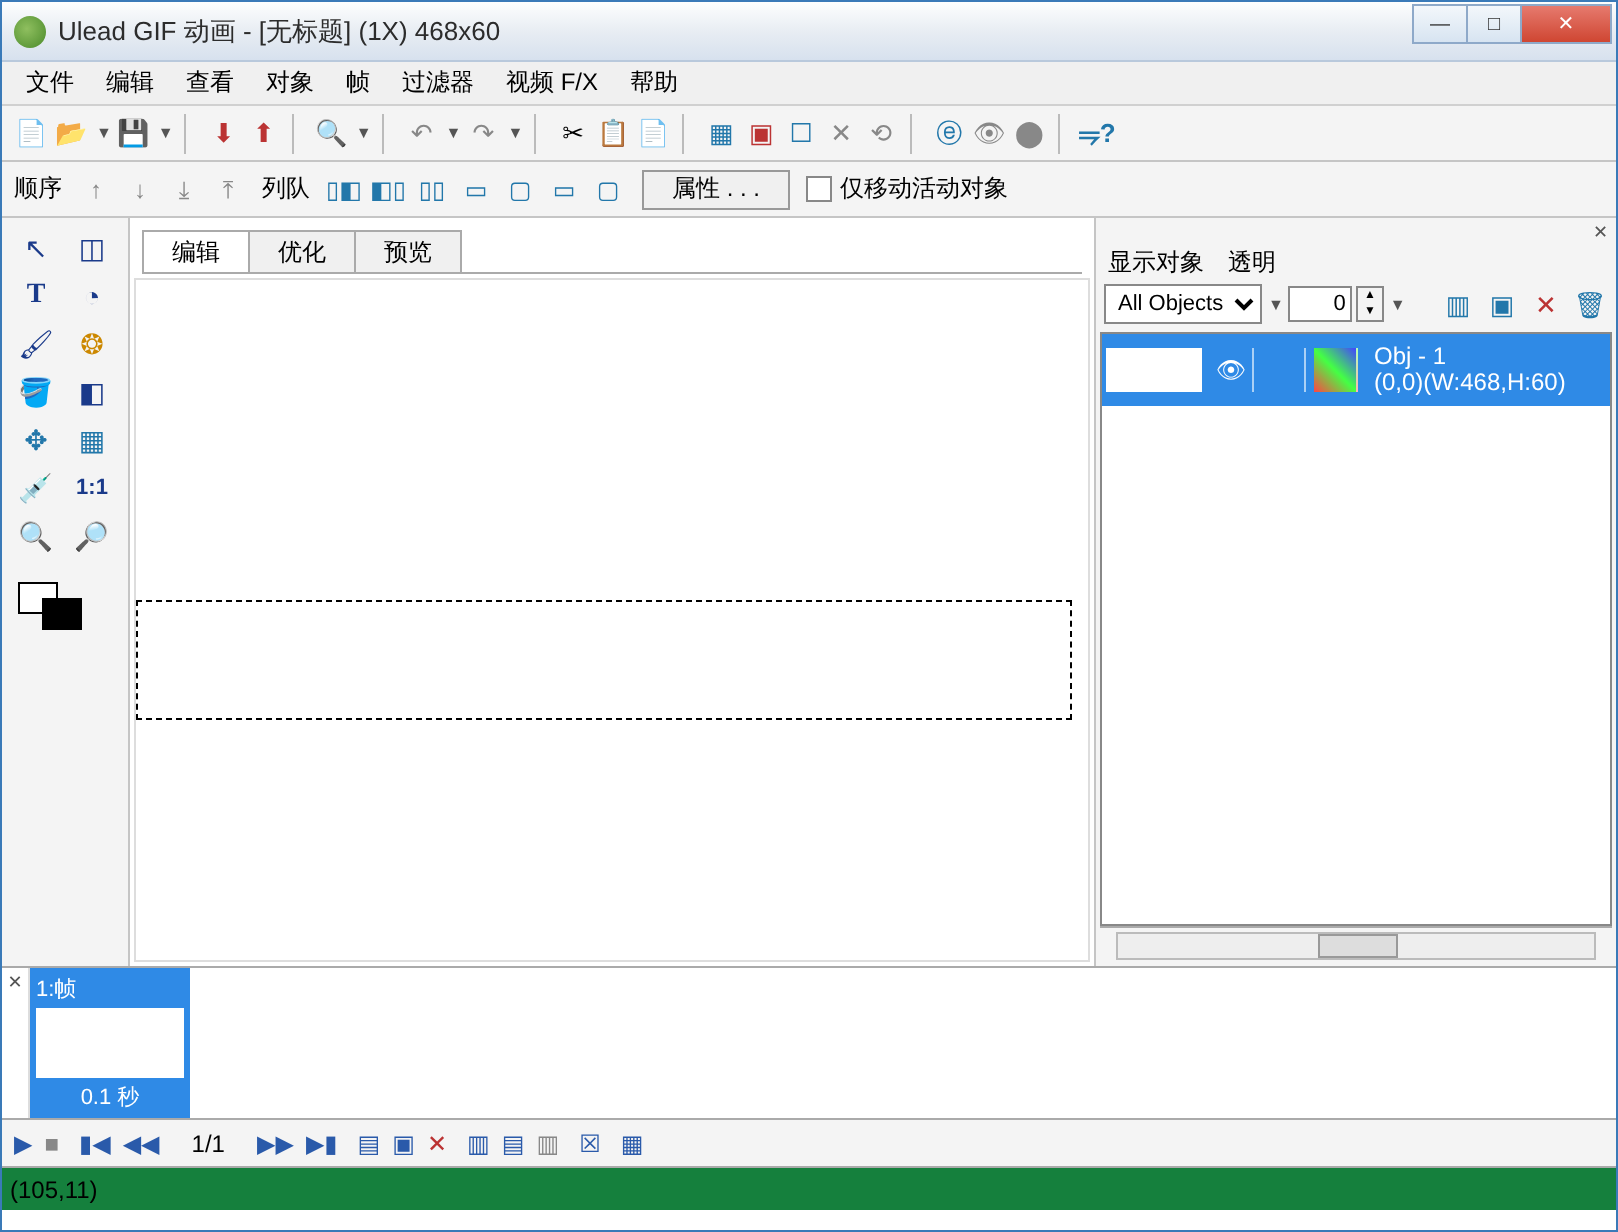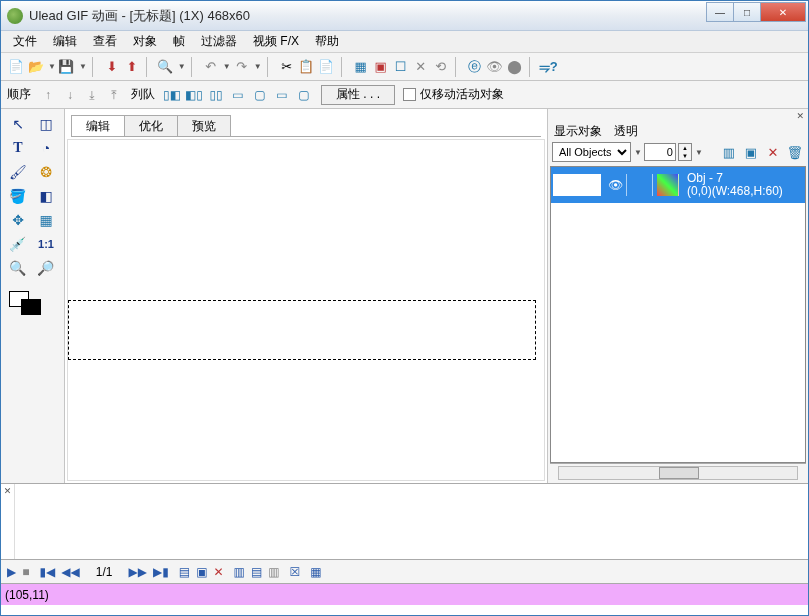--- a/index.html
+++ b/index.html
@@ -55,21 +55,21 @@
 .rp-scroll-thumb { position:absolute; left:100px; width:40px; height:12px; background:#ddd; border:1px solid #999;}
 .frames { height:76px; border-top:1px solid #aaa; display:flex; background:#fff;}
 .frames-close { width:14px; display:flex; align-items:flex-start; justify-content:center; font-size:9px; color:#555; padding-top:2px; border-right:1px solid #ddd;}
 .frame { width:80px; background:#2f8ae6; color:#fff; padding:3px; font-size:11px; display:flex; flex-direction:column; gap:2px;}
 .frame-thumb { flex:1; background:#fff;}
 .frame-lbl { font-size:11px;}
 .frame-time { text-align:center; font-size:11px;}
 .playbar { height:24px; border-top:1px solid #aaa; background:#f4f4f4; display:flex; align-items:center; padding-left:6px; gap:10px;}
 .playbar .grp { display:flex; gap:6px; align-items:center;}
 .playbar .ico { font-size:12px; color:#2a5aaa; }
-.status { height:22px; border-top:1px solid #aaa; background:#f0abfc; display:flex; align-items:center; padding-left:4px; font-size:12px;}
+.status { height:22px; border-top:1px solid #aaa; background:#15803d; display:flex; align-items:center; padding-left:4px; font-size:12px;}
 .app-ico { width:16px; height:16px; background: radial-gradient(circle at 40% 40%, #8fbf5f, #4a8a2a); border-radius:50%; margin-right:6px;}
 </style>
 </head>
 <body>
 
 <div class="titlebar">
   <div class="app-ico"></div>
   <div class="title">Ulead GIF 动画 - [无标题] (1X) 468x60</div>
   <div class="winbtns">
     <div class="winbtn">—</div>
@@ -208,35 +208,40 @@
         <span class="tb-ico" style="color:#27a">🗑</span>
       </div>
     </div>
     <div class="rp-list">
       <div class="rp-item">
         <div class="rp-thumb"></div>
         <div class="rp-cell">👁</div>
         <div class="rp-cell"></div>
         <div class="rp-cell" style="background:linear-gradient(45deg,#f44,#4f4,#44f);"></div>
         <div class="rp-info">
-          <span>Obj - 7</span>
+          <span>Obj - 1</span>
           <span>(0,0)(W:468,H:60)</span>
         </div>
       </div>
     </div>
     <div class="rp-scroll">
       <div class="rp-scroll-track">
           <div class="rp-scroll-thumb"></div>
         </div>
     </div>
   </div>
 </div>
 
 <div class="frames">
   <div class="frames-close">✕</div>
+  <div class="frame">
+    <div class="frame-lbl">1:帧</div>
+    <div class="frame-thumb"></div>
+    <div class="frame-time">0.1 秒</div>
+  </div>
 </div>
 
 <div class="playbar">
   <div class="grp">
     <span class="ico">▶</span>
     <span class="ico" style="color:#888">■</span>
   </div>
   <div class="grp">
     <span class="ico">▮◀</span>
     <span class="ico">◀◀</span>

